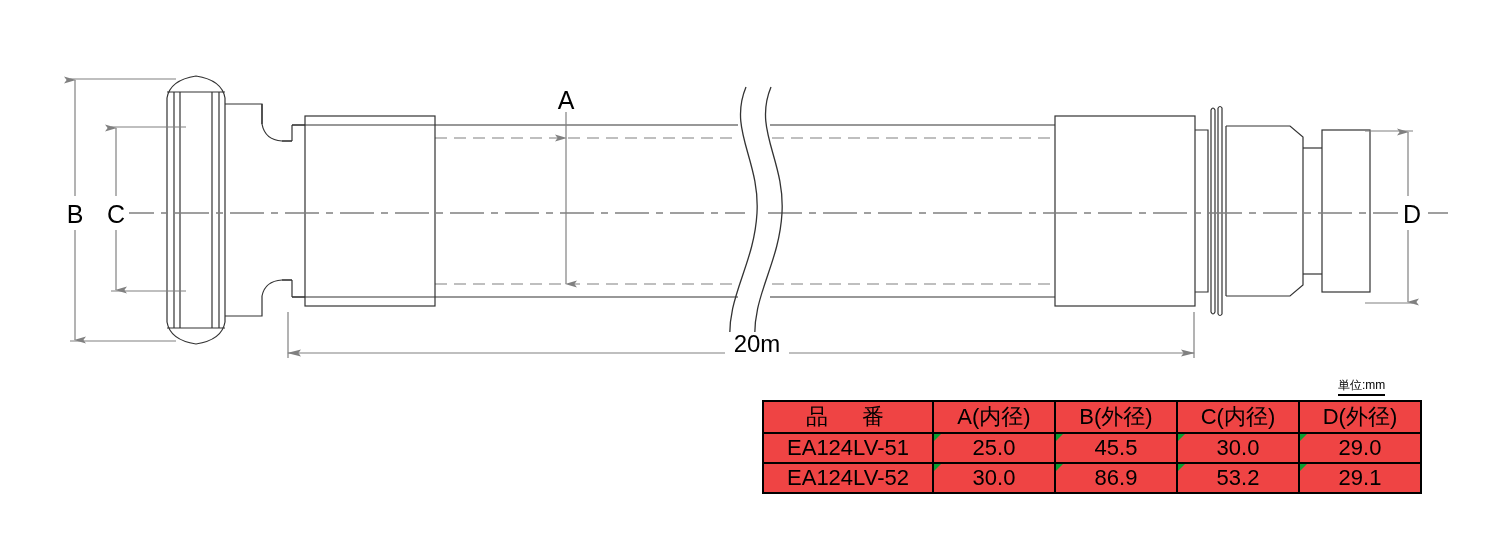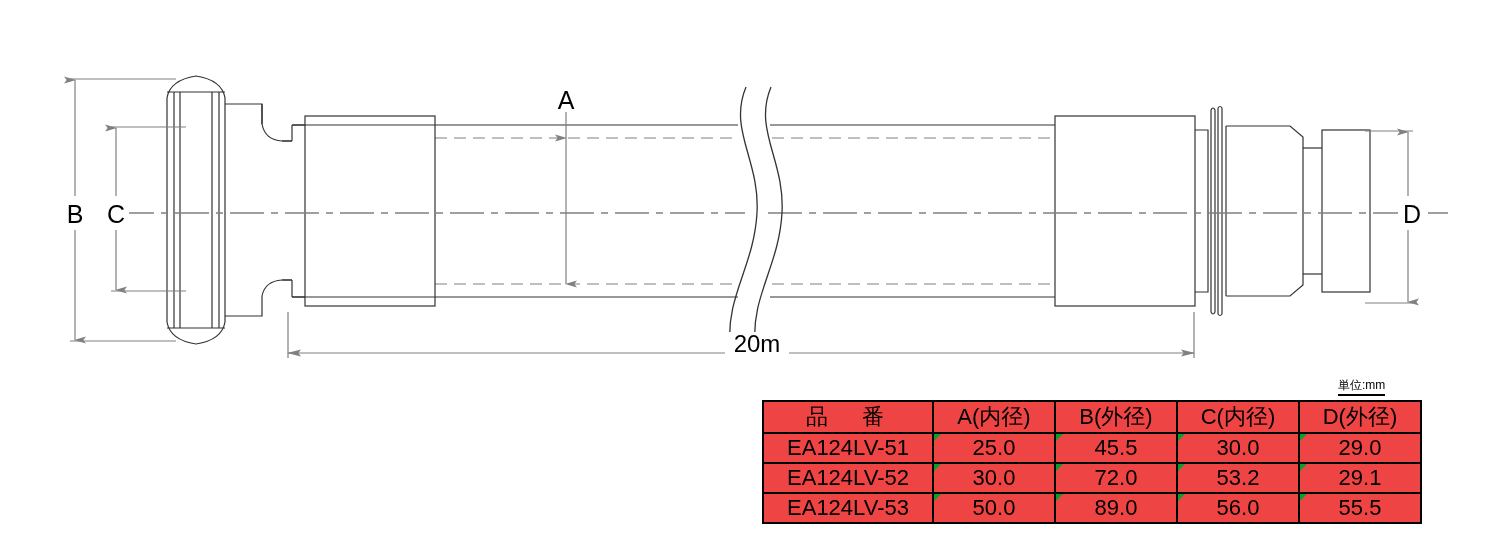--- a/index.html
+++ b/index.html
@@ -250,28 +250,21 @@
         <tr>
           <td>EA124LV-51</td>
           <td class="cell-flag">25.0</td>
           <td class="cell-flag">45.5</td>
           <td class="cell-flag">30.0</td>
           <td class="cell-flag">29.0</td>
         </tr>
         <tr>
           <td>EA124LV-52</td>
           <td class="cell-flag">30.0</td>
-          <td class="cell-flag">72.0</td>
+          <td class="cell-flag">86.9</td>
           <td class="cell-flag">53.2</td>
           <td class="cell-flag">29.1</td>
-        </tr>
-        <tr>
-          <td>EA124LV-53</td>
-          <td class="cell-flag">50.0</td>
-          <td class="cell-flag">89.0</td>
-          <td class="cell-flag">56.0</td>
-          <td class="cell-flag">55.5</td>
         </tr>
       </tbody>
     </table>
   </div>
 
 </div>
 
 </body></html>

